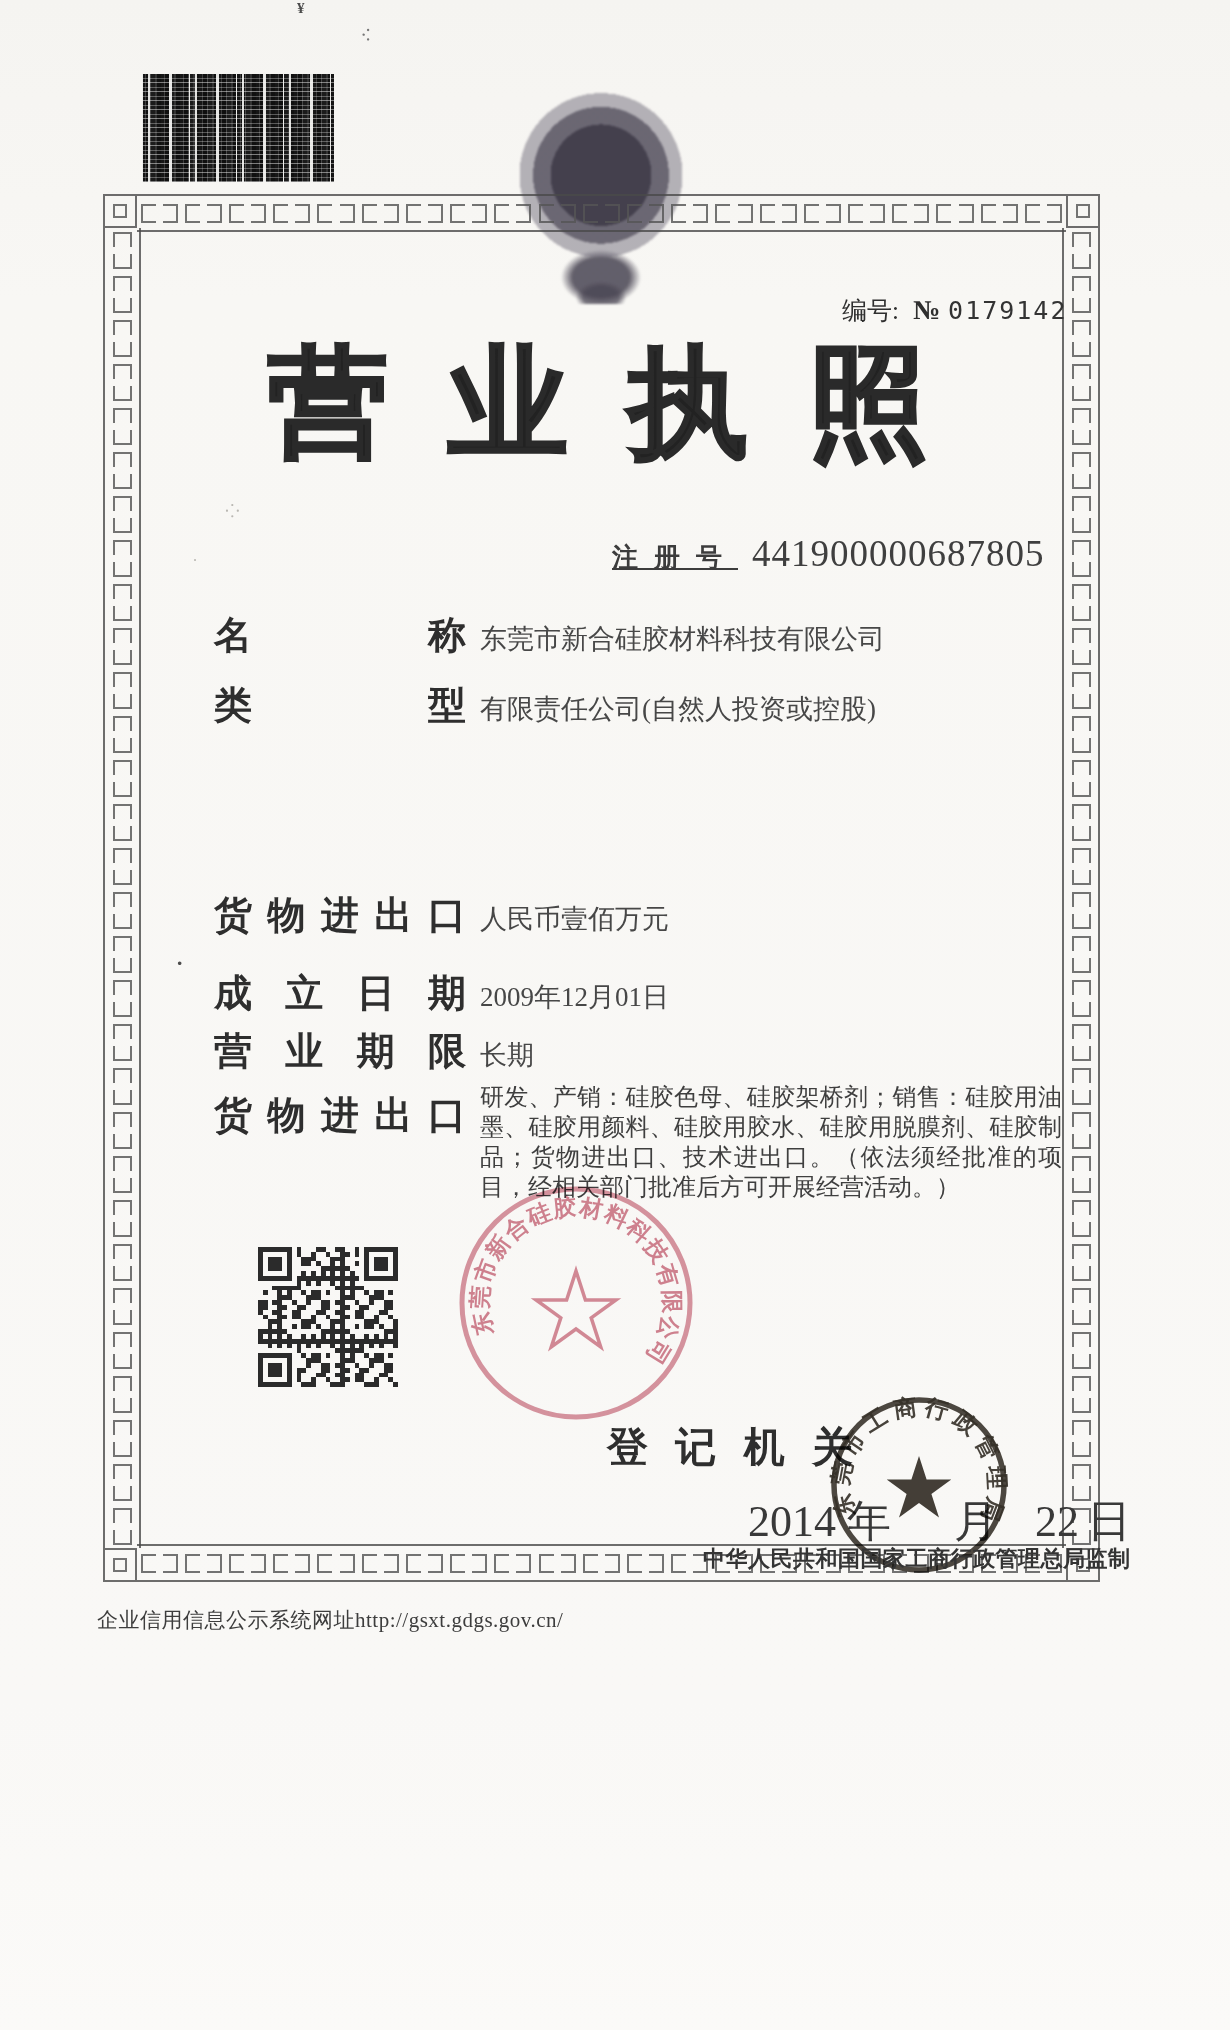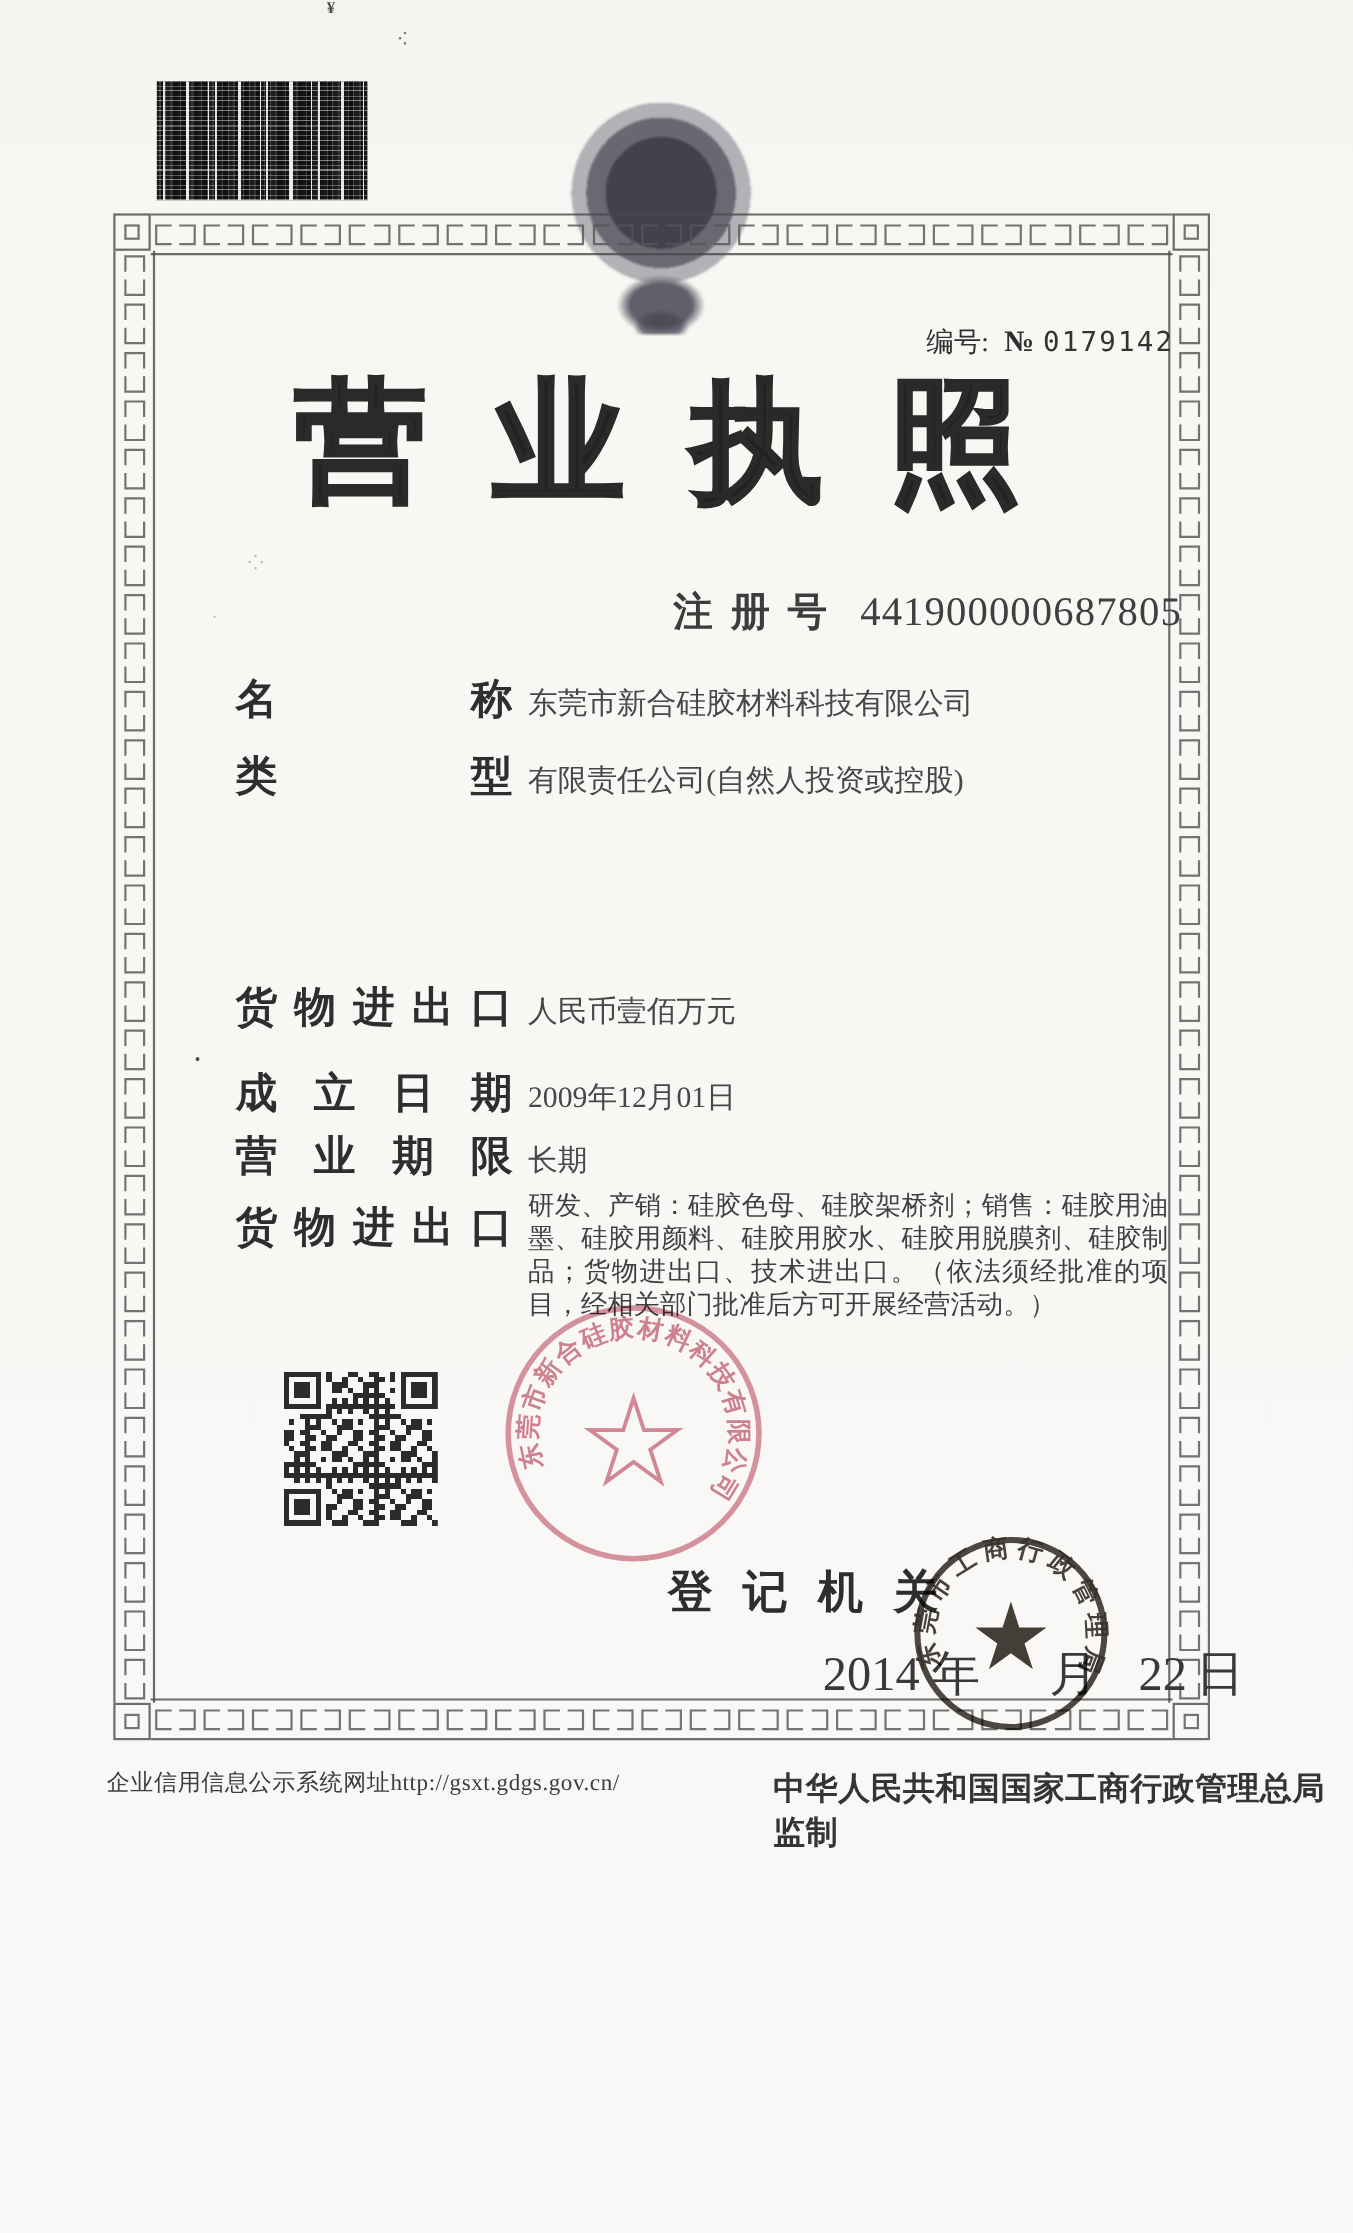--- a/index.html
+++ b/index.html
@@ -59,21 +59,21 @@
   .serial .num{font-family:"DejaVu Sans Mono",monospace;font-size:25px;letter-spacing:2px;color:#333;}
 
   
   .title{position:absolute;left:268px;top:336px;font-size:120px;line-height:1.1;
     font-family:Liberation Sans, sans-serif;font-weight:900;color:#222;
     letter-spacing:60px;white-space:nowrap;-webkit-text-stroke:2.5px #2a2a2a;
     text-shadow:0 0 1px #333;}
 
   
   .regno{position:absolute;left:612px;top:532px;white-space:nowrap;}
-  .regno .rlabel{font-size:36px;font-weight:700;color:#3c3c3c;letter-spacing:16px;}
+  .regno .rlabel{font-size:26px;font-weight:700;color:#3c3c3c;letter-spacing:16px;text-decoration:underline;}
   .regno .rvalue{font-size:37px;color:#3f3f3f;margin-left:14px;letter-spacing:1px;}
 
   
   .row{position:absolute;left:214px;white-space:nowrap;}
   .flabel{display:inline-block;width:252px;font-size:38px;font-weight:700;color:#2e2e2e;
     text-align:justify;text-align-last:justify;vertical-align:baseline;}
   .fvalue{font-size:27px;color:#474747;margin-left:14px;vertical-align:baseline;}
   .scopeval{position:absolute;left:480px;top:1082px;width:582px;font-size:24px;line-height:30px;
     color:#3f3f3f;white-space:normal;text-align:justify;}
 
@@ -87,21 +87,21 @@
   
   .seal-red{position:absolute;left:445px;top:1172px;mix-blend-mode:multiply;}
   .seal-black{position:absolute;left:818px;top:1384px;mix-blend-mode:multiply;}
   .seal-red text,.seal-black text{font-family:"Liberation Serif","DejaVu Serif",serif;font-weight:700;}
 
   
   .qr{position:absolute;left:258px;top:1246px;width:140px;height:142px;}
 
   
   .footer-left{position:absolute;left:97px;top:1606px;font-size:21px;color:#3d3d3d;letter-spacing:.5px;}
-  .footer-right{position:absolute;left:703px;top:1606px;font-size:29px;color:#343434;font-weight:600;letter-spacing:.5px;}
+  .footer-right{position:absolute;left:703px;top:1544px;font-size:22px;color:#343434;font-weight:600;letter-spacing:.5px;}
 </style>
 </head>
 <body>
 
 <div id="doc">
 
   <span class="artifact" style="left:297px;top:0px">¥</span>
   <span class="artifact" style="left:362px;top:24px;color:#777">⁖</span>
   <span class="ghost" style="left:225px;top:498px">⁘</span>
   <span class="ghost" style="left:192px;top:556px">˙</span>

